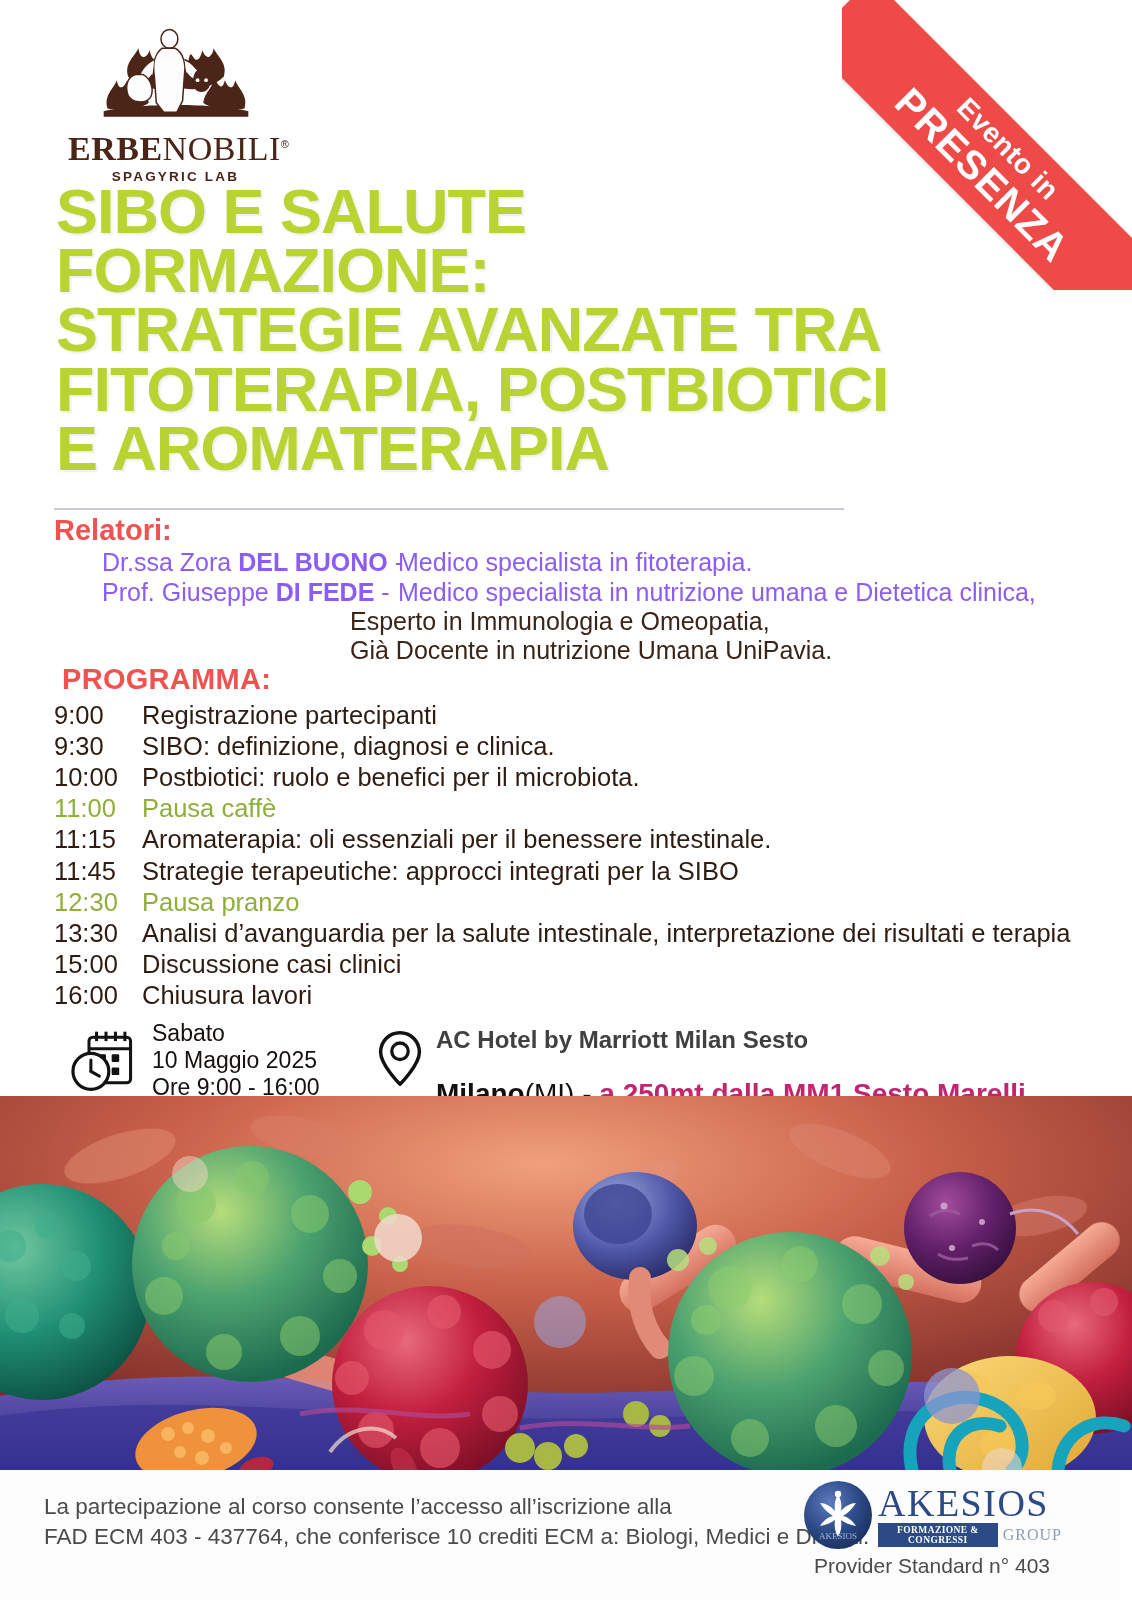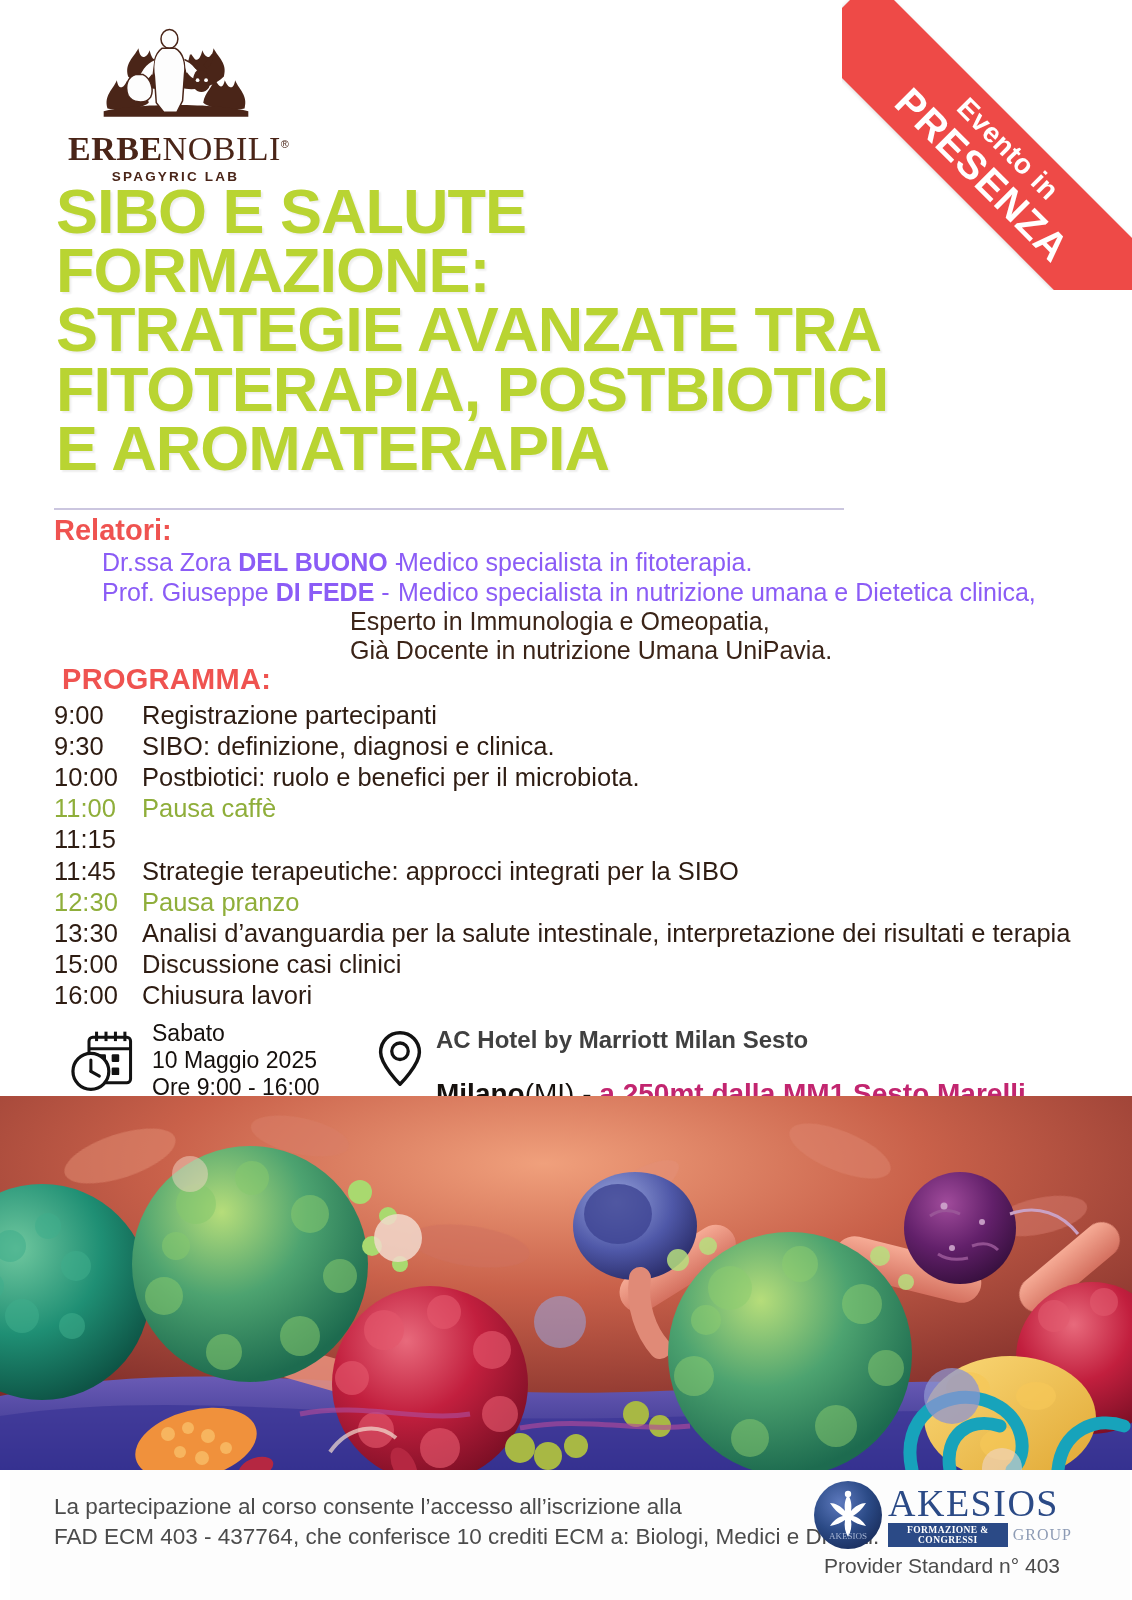--- a/index.html
+++ b/index.html
@@ -244,21 +244,21 @@
     width: 1132px;
     height: 374px;
     overflow: hidden;
     background: #8a2f28;
   }
   .img-band svg { display: block; width: 1132px; height: 374px; }
 
   
   .footer {
     position: absolute;
-    left: 10px;
+    left: 0;
     top: 1470px;
     width: 1120px;
     height: 130px;
     background: #fdfdfd;
   }
   .footer-text {
     position: absolute;
     left: 44px;
     top: 22px;
     color: #4b4b4b;
@@ -405,20 +405,21 @@
     <div class="prog-row">
       <span class="prog-time">10:00</span>
       <span class="prog-txt">Postbiotici: ruolo e benefici per il microbiota.</span>
     </div>
     <div class="prog-row break">
       <span class="prog-time">11:00</span>
       <span class="prog-txt">Pausa caffè</span>
     </div>
     <div class="prog-row">
       <span class="prog-time">11:15</span>
+      <span class="prog-txt">Aromaterapia: oli essenziali per il benessere intestinale.</span>
     </div>
     <div class="prog-row">
       <span class="prog-time">11:45</span>
       <span class="prog-txt">Strategie terapeutiche: approcci integrati per la SIBO</span>
     </div>
     <div class="prog-row break">
       <span class="prog-time">12:30</span>
       <span class="prog-txt">Pausa pranzo</span>
     </div>
     <div class="prog-row">

